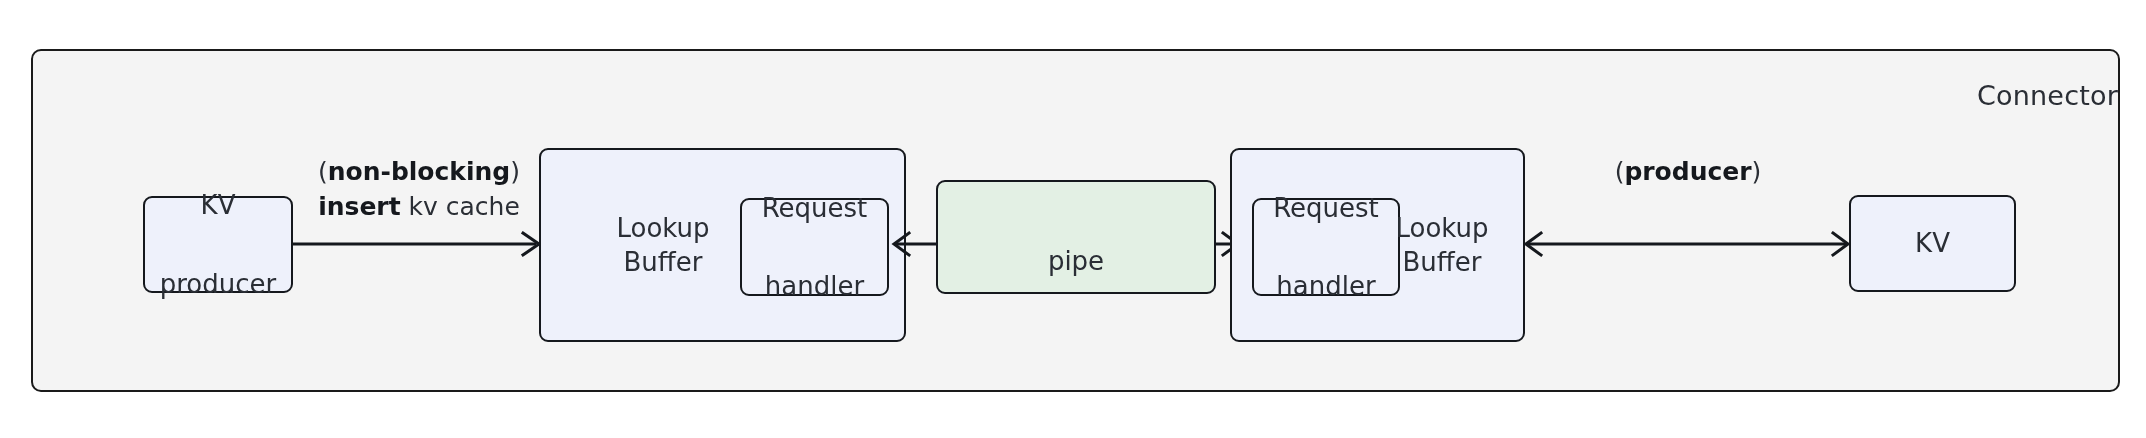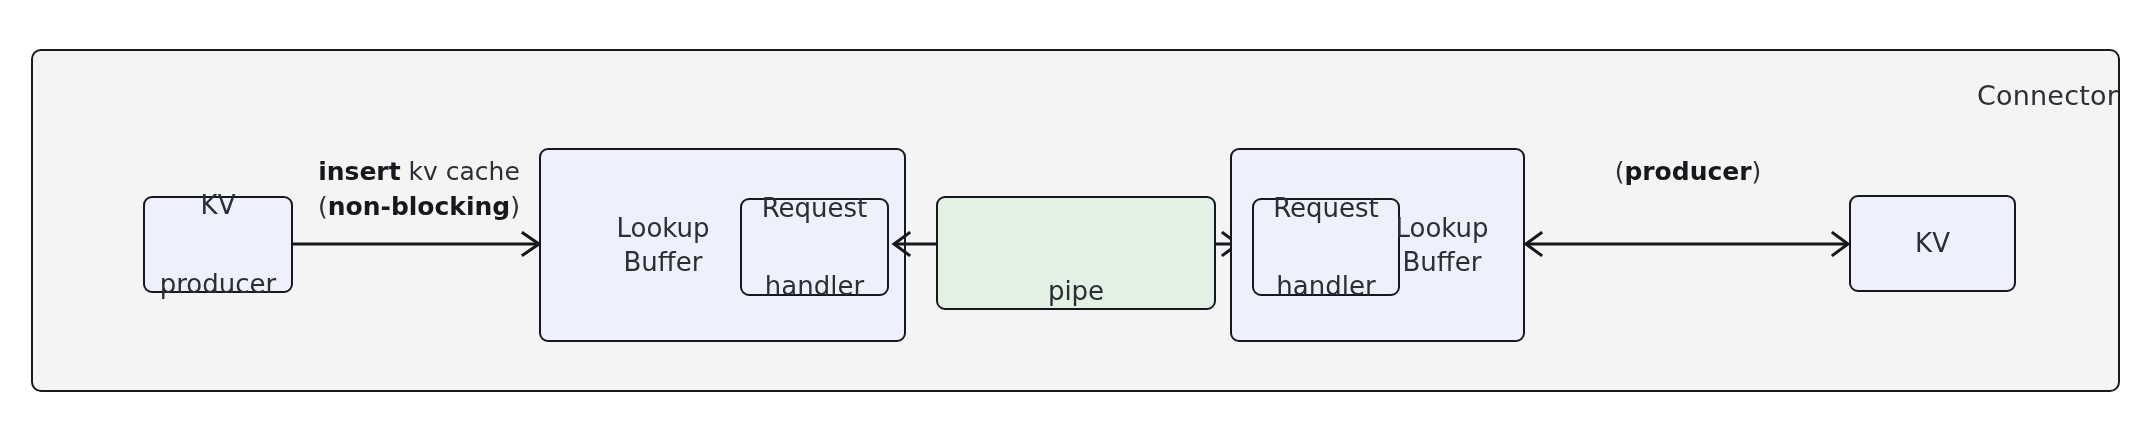--- a/index.html
+++ b/index.html
@@ -84,22 +84,23 @@
     line-height: 1.32;
     color: #2a2e35;
   }
   
   #request-handler-left {
     left: 199px; top: 48px; width: 149px; height: 98px;
   }
 
   
   #pipe {
-    left: 936px; top: 196px; width: 280px; height: 114px;
+    left: 936px; top: 180px; width: 280px; height: 114px;
     justify-content: flex-end;
+    padding-bottom: 14px;
   }
 
   
   #lookup-buffer-right {
     left: 1230px; top: 148px; width: 295px; height: 194px;
     display: block;
   }
   #lookup-buffer-right .lb-label {
     position: absolute;
     right: 18px; top: 50%;
@@ -165,24 +166,24 @@
     <div class="connector-title">Connector</div>
   </div>
 
   <div class="node blue" id="kv-producer">
     <span class="ln">KV</span>
     <span class="ln">producer</span>
   </div>
 
   <div class="edge-label" id="label-insert">
     <div>
+      <span>(</span><b>non-blocking</b><span>)</span>
+    </div>
+    <div>
       <b>insert</b><span> kv cache</span>
-    </div>
-    <div>
-      <span>(</span><b>non-blocking</b><span>)</span>
     </div>
   </div>
   <svg class="arrow-svg" id="arrow-insert" viewBox="0 0 250 32">
     <line class="arrow-line" x1="0" y1="16" x2="243" y2="16"></line>
     <polyline class="arrow-head" points="230,5 246,16 230,27"></polyline>
   </svg>
 
   <div class="node blue" id="lookup-buffer-left">
     <div class="lb-label">
       <span class="ln">Lookup</span>

